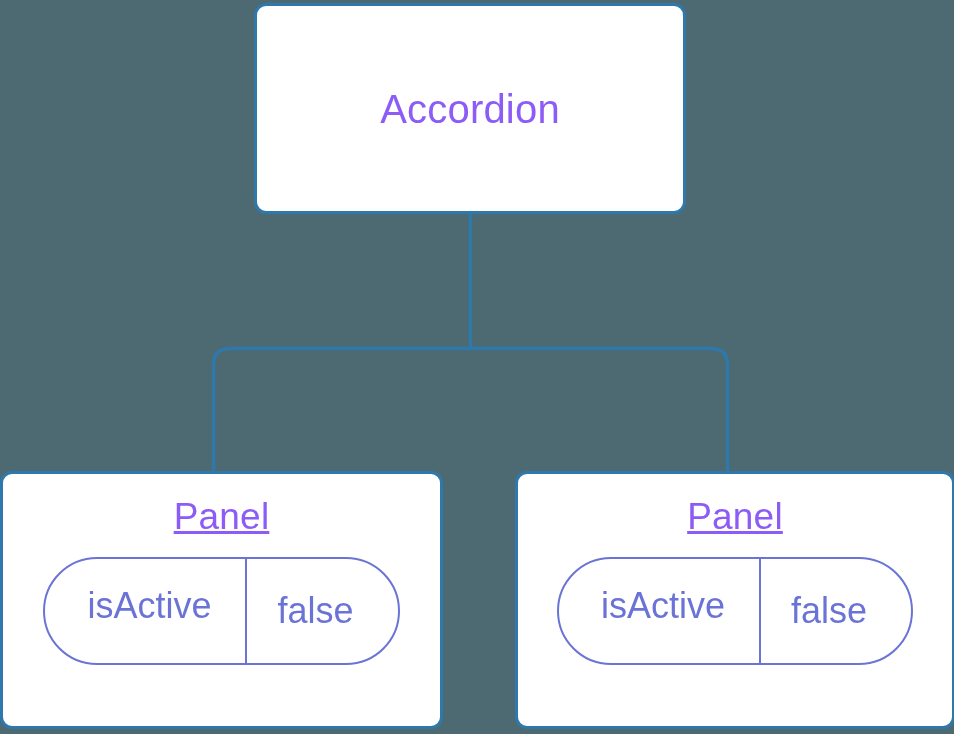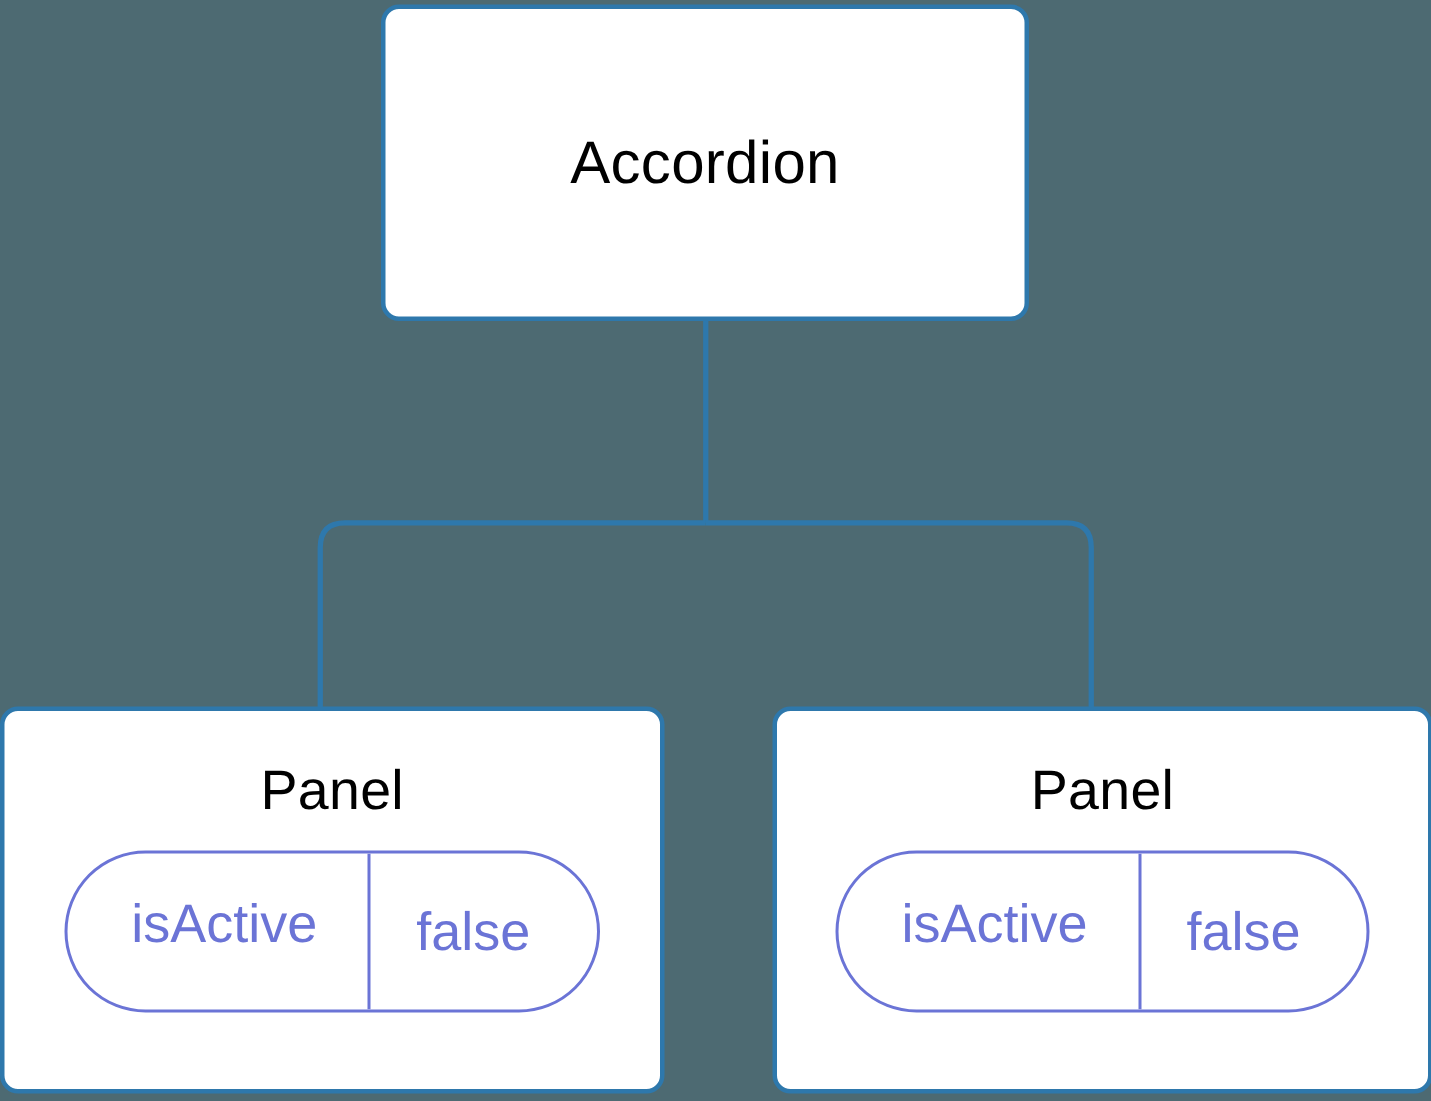--- a/index.html
+++ b/index.html
@@ -62,36 +62,37 @@
 
   .node-child-right {
     left: 515px;
     top: 471px;
     width: 440px;
     height: 258px;
     justify-content: flex-start;
   }
 
   .node-title {
-    color: #000000;
+    color: #8b5cf6;
     font-size: 38px;
     font-weight: 400;
     letter-spacing: 0.2px;
     line-height: 1;
     white-space: nowrap;
   }
 
   .node-root .node-title {
     font-size: 40px;
   }
 
   .node-child-left .node-title,
   .node-child-right .node-title {
-    margin-top: 34px;
+    margin-top: 24px;
     font-size: 37px;
+    text-decoration: underline;
   }
 
   
   .prop-pill {
     margin-top: 22px;
     display: flex;
     align-items: stretch;
     border: 2px solid #6b74d6;
     border-radius: 999px;
     background: #ffffff;

